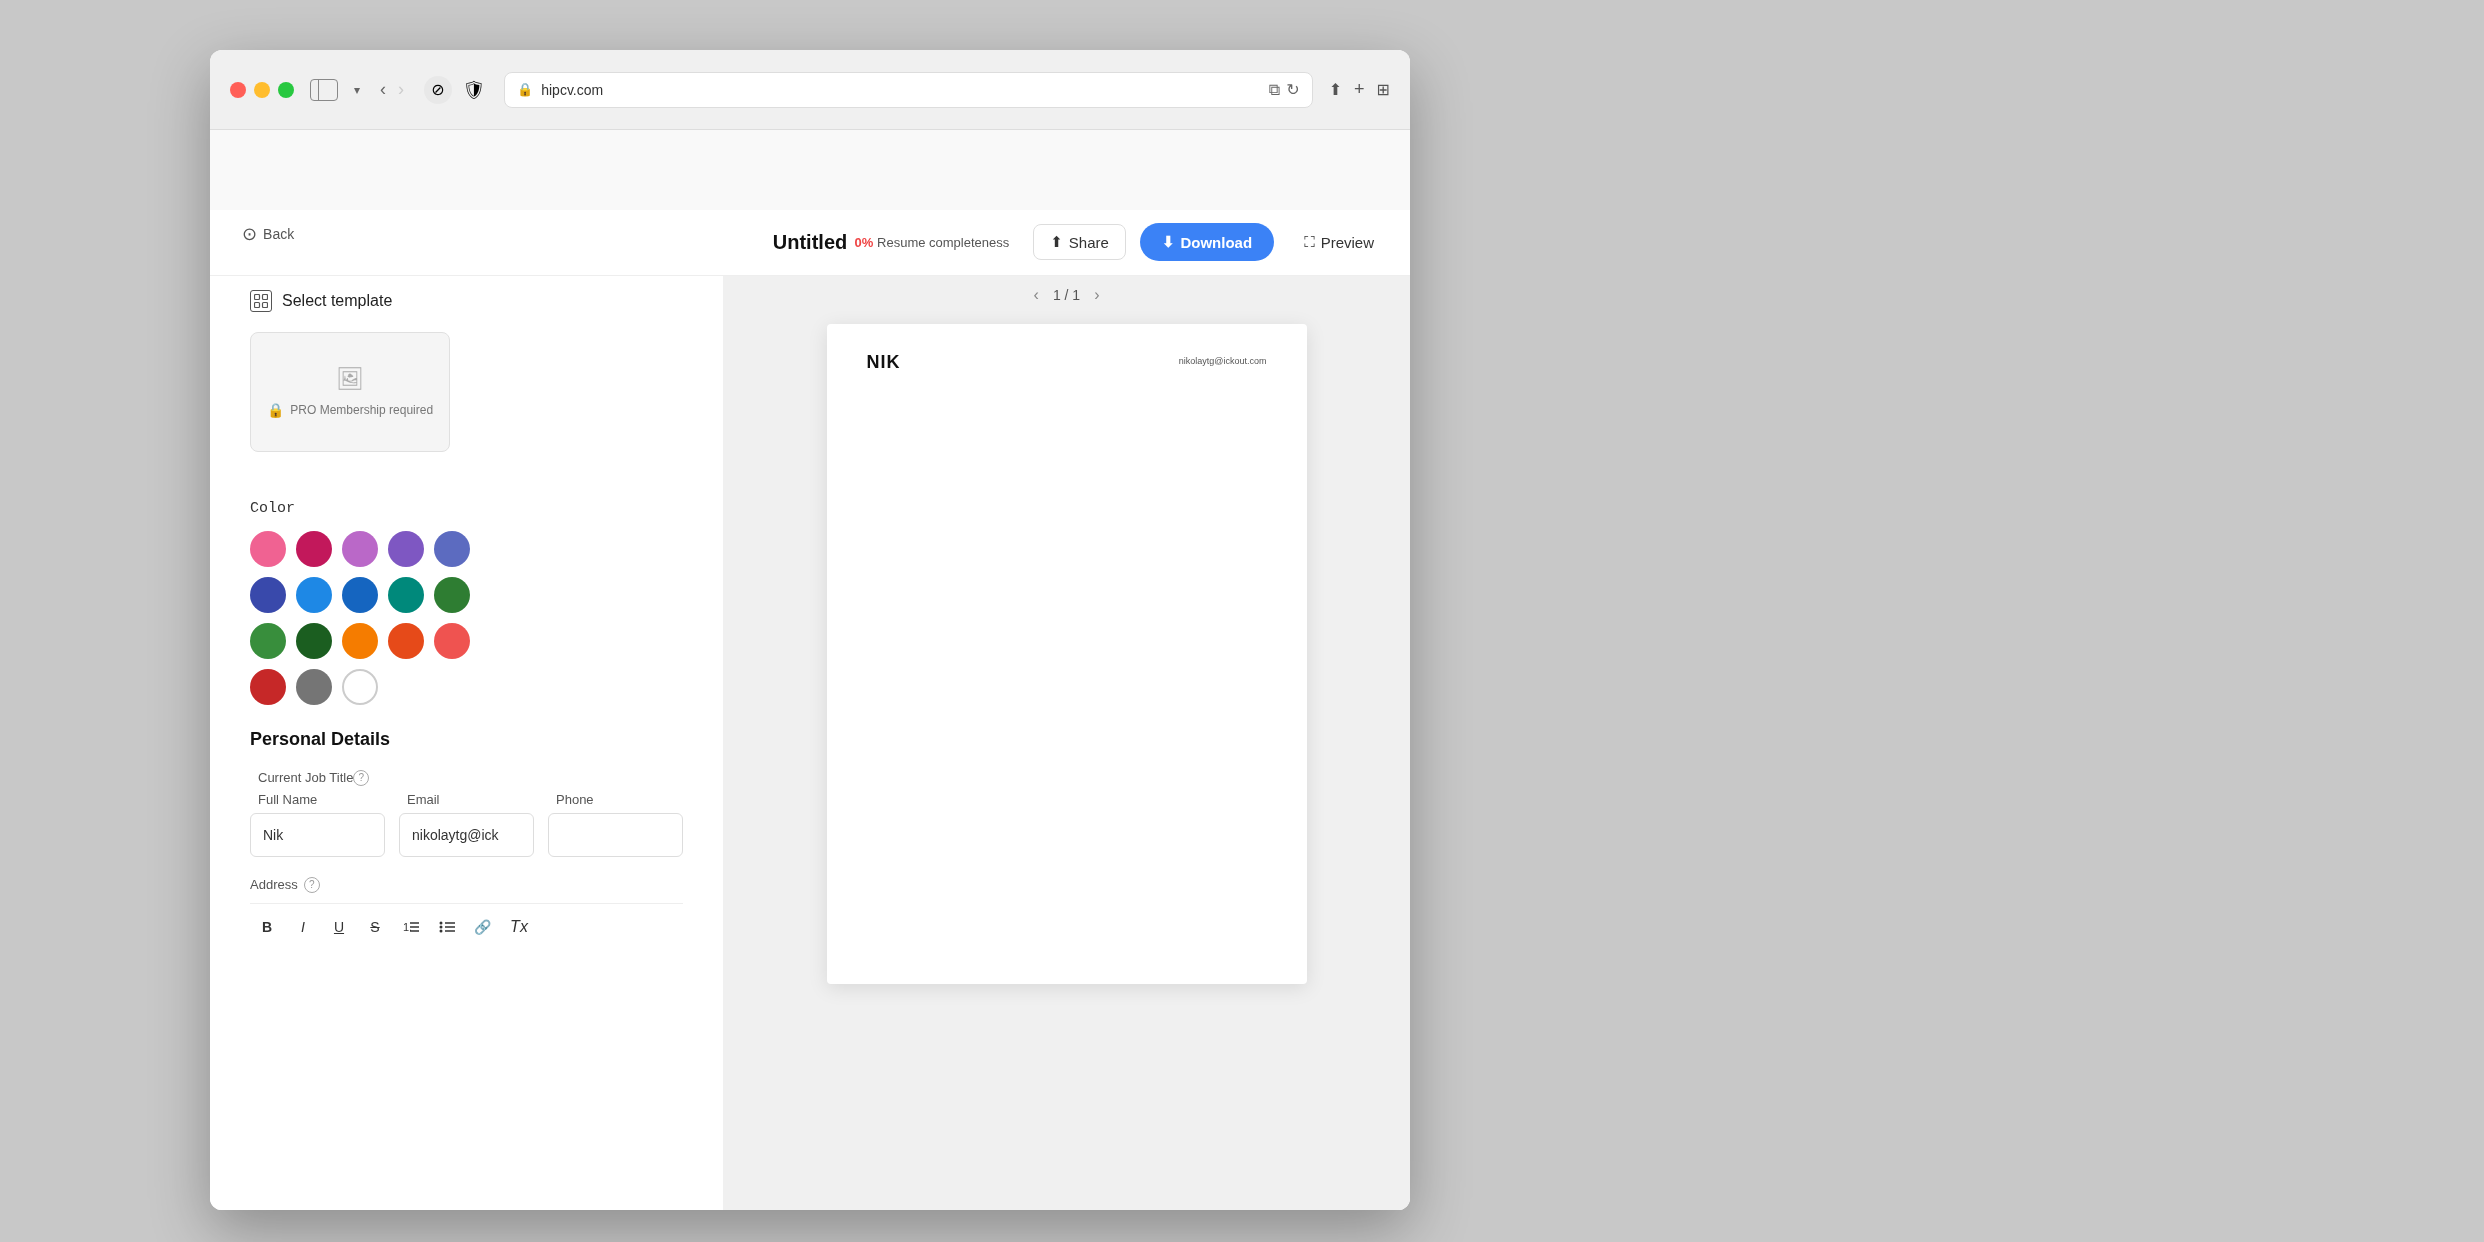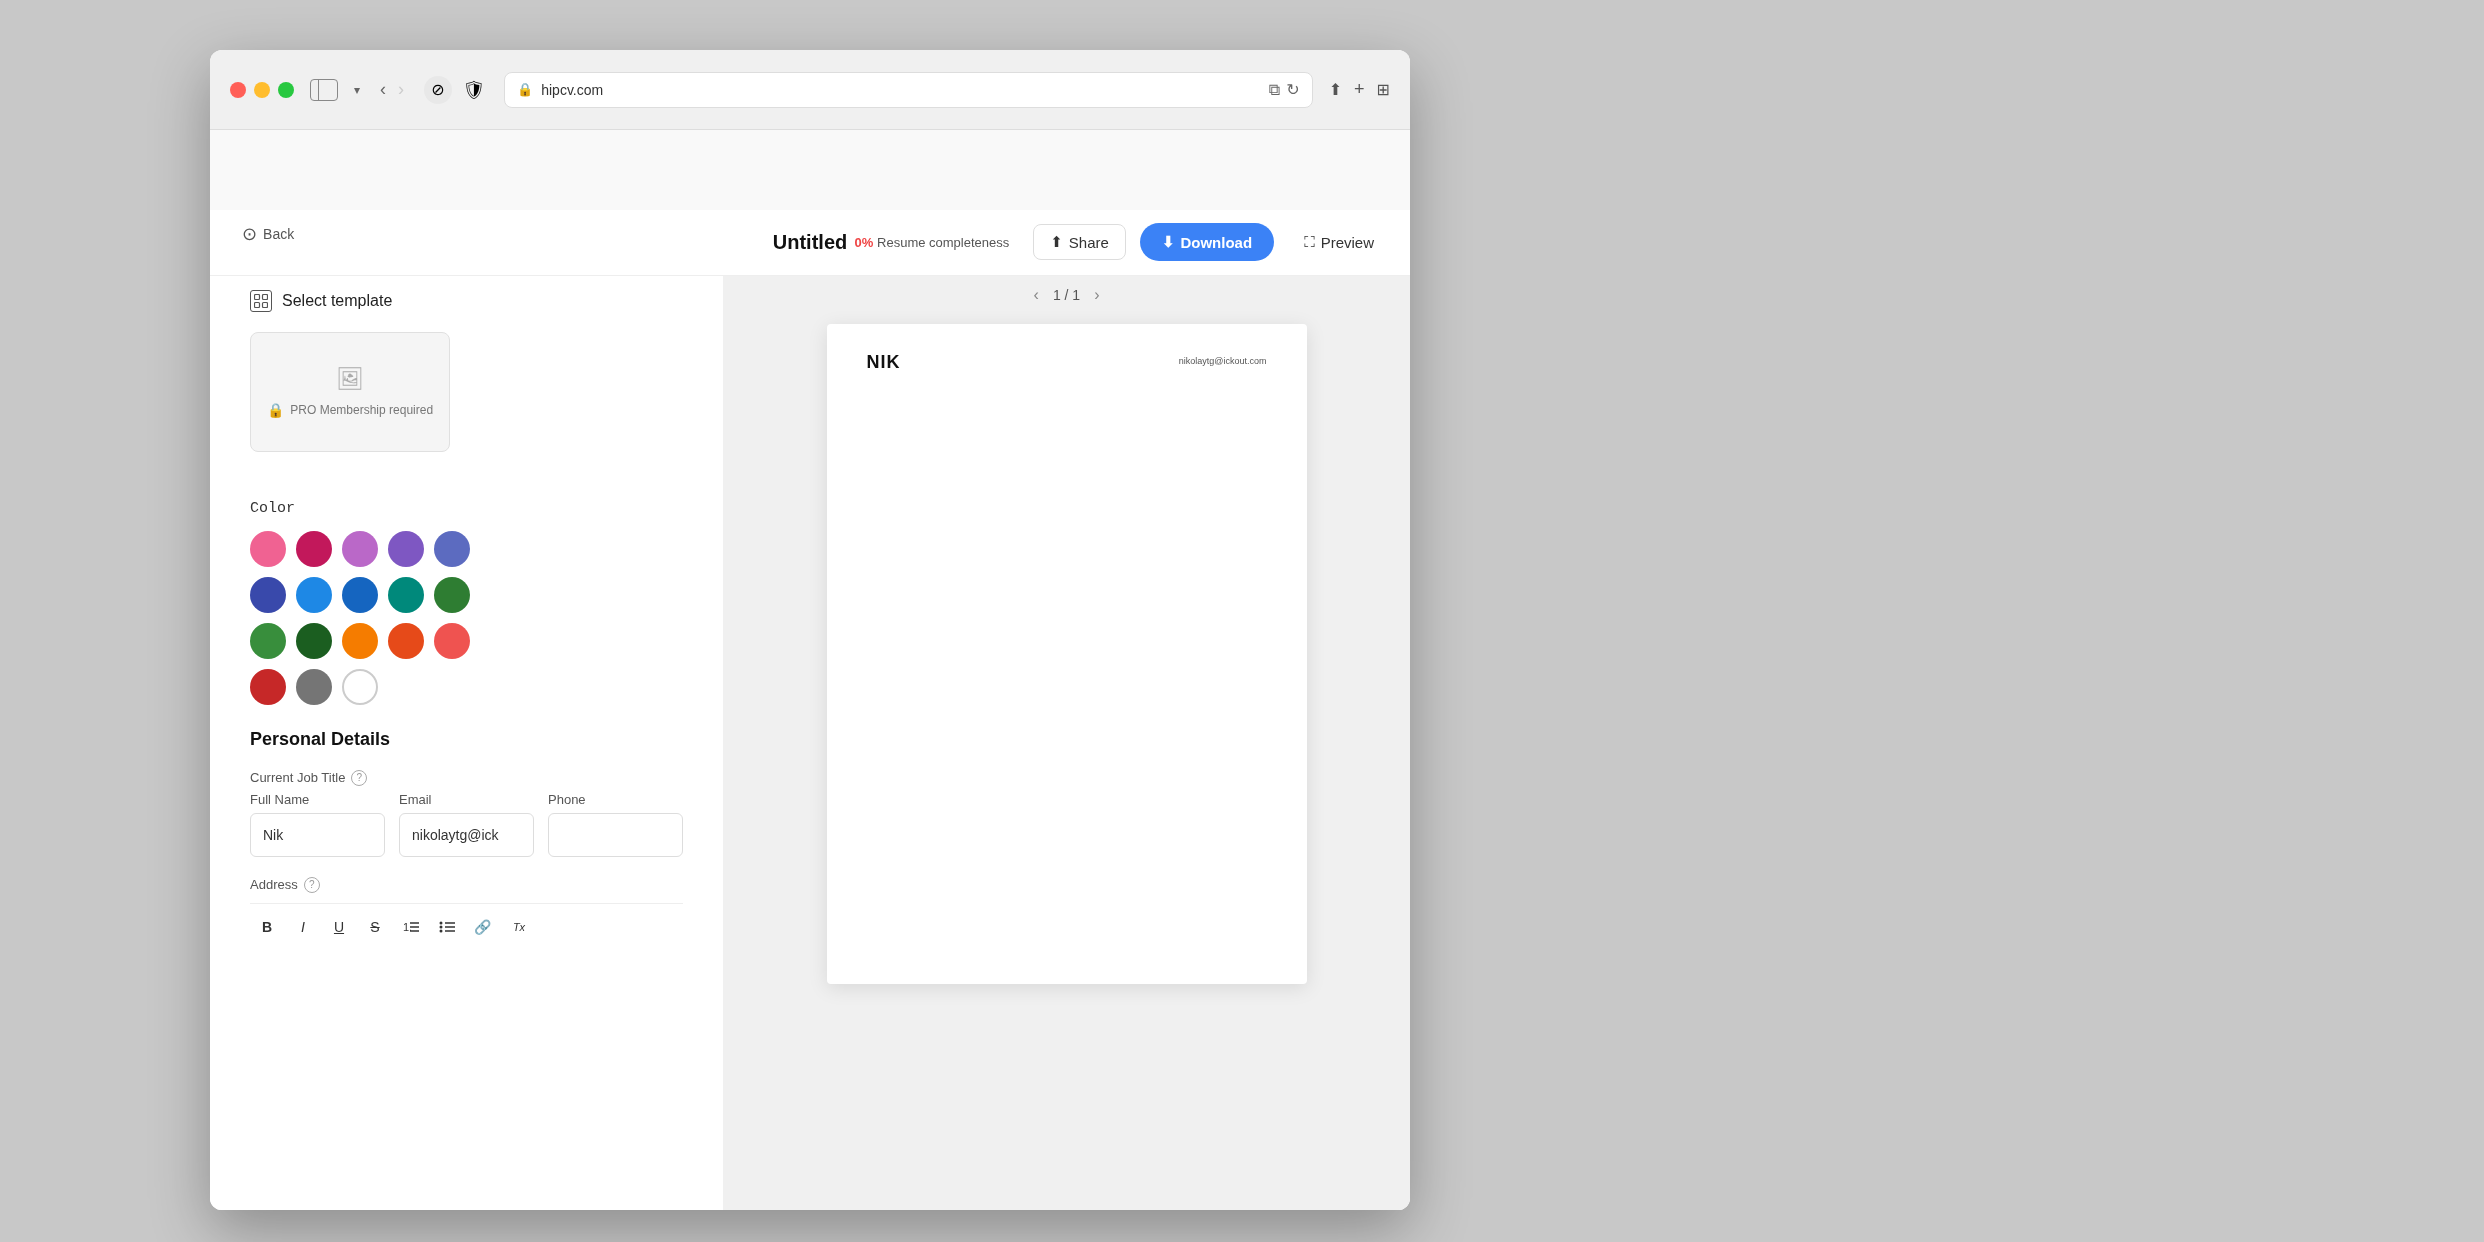--- a/index.html
+++ b/index.html
@@ -265,21 +265,21 @@
       font-weight: 700;
       color: #111;
       margin-bottom: 20px;
     }
 
     .field-label {
       font-size: 13px;
       color: #555;
       margin-bottom: 6px;
       display: flex;
-      gap: 6px;
+      margin-left: 8px;
     }
 
     .help-icon {
       width: 16px; height: 16px;
       border-radius: 50%;
       border: 1.5px solid #aaa;
       display: inline-flex;
       align-items: center;
       justify-content: center;
       font-size: 10px;
@@ -596,21 +596,21 @@
               <svg width="16" height="16" viewBox="0 0 16 16" fill="none">
                 <circle cx="2" cy="4" r="1.5" fill="#333"></circle>
                 <circle cx="2" cy="8" r="1.5" fill="#333"></circle>
                 <circle cx="2" cy="12" r="1.5" fill="#333"></circle>
                 <line x1="6" y1="4" x2="16" y2="4" stroke="#333" stroke-width="1.5"></line>
                 <line x1="6" y1="8" x2="16" y2="8" stroke="#333" stroke-width="1.5"></line>
                 <line x1="6" y1="12" x2="16" y2="12" stroke="#333" stroke-width="1.5"></line>
               </svg>
             </button>
             <button class="toolbar-btn" style="font-size:14px;">🔗</button>
-            <button class="toolbar-btn" style="font-size:11px;font-style:italic;">Tx</button>
+            <button class="toolbar-btn" style="font-size:16px;font-style:italic;">Tx</button>
           </div>
         </div>
       </div>
 
       <div class="preview-panel">
 
         <div class="page-nav">
           <span class="page-nav-arrow">‹</span>
           <span>1 / 1</span>
           <span class="page-nav-arrow">›</span>

